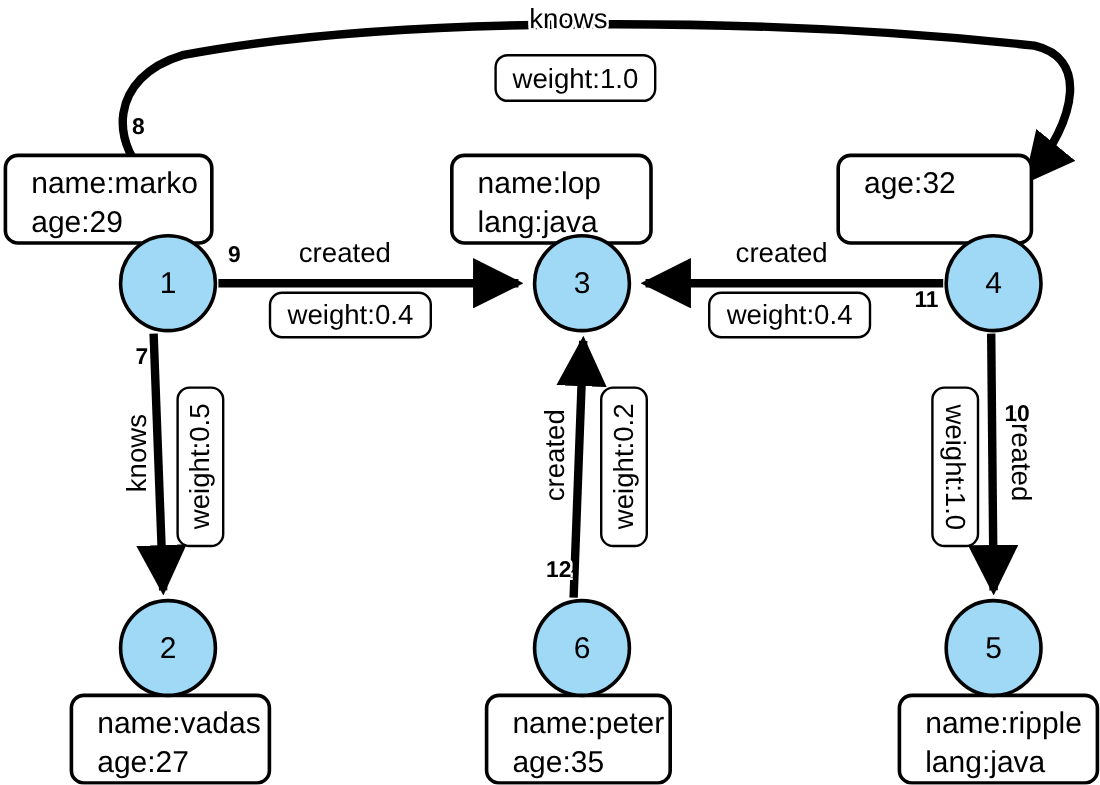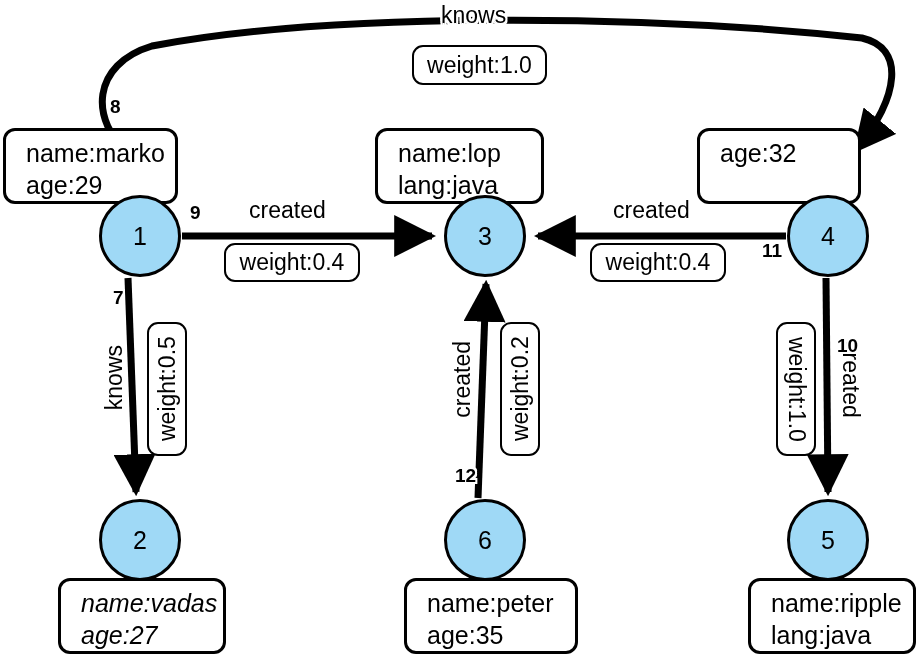--- a/index.html
+++ b/index.html
@@ -156,40 +156,40 @@
   </div>
   <div class="node" style="left:444px; top:499px; width:82px; height:82px;">
     <span>6</span>
   </div>
 
   <div class="prop-box" style="left:3px; top:128px; width:175px; height:76px;">
     <span class="prop-line">name:marko</span>
     <span class="prop-line">age:29</span>
   </div>
 
-  <div class="prop-box" style="left:58px; top:578px; width:168px; height:76px;font-style:italic;">
+  <div class="prop-box" style="left:58px; top:578px; width:168px; height:76px;">
     <span class="prop-line">name:vadas</span>
     <span class="prop-line">age:27</span>
   </div>
 
   <div class="prop-box" style="left:355px; top:128px; width:169px; height:76px;margin-left:20px;">
     <span class="prop-line">name:lop</span>
     <span class="prop-line">lang:java</span>
   </div>
 
   <div class="prop-box" style="left:697px; top:128px; width:164px; height:76px;">
     <span class="prop-line">age:32</span>
   </div>
 
   <div class="prop-box" style="left:748px; top:578px; width:168px; height:76px;">
     <span class="prop-line">name:ripple</span>
     <span class="prop-line">lang:java</span>
   </div>
 
-  <div class="prop-box" style="left:404px; top:578px; width:174px; height:76px;">
+  <div class="prop-box" style="left:404px; top:578px; width:156px; height:76px;">
     <span class="prop-line">name:peter</span>
     <span class="prop-line">age:35</span>
   </div>
 
   <div class="edge-label" style="left:441px; top:2px;">knows</div>
 
   <div class="edge-label" style="left:249px; top:197px;">created</div>
 
   <div class="edge-label" style="left:613px; top:197px;">created</div>
 

